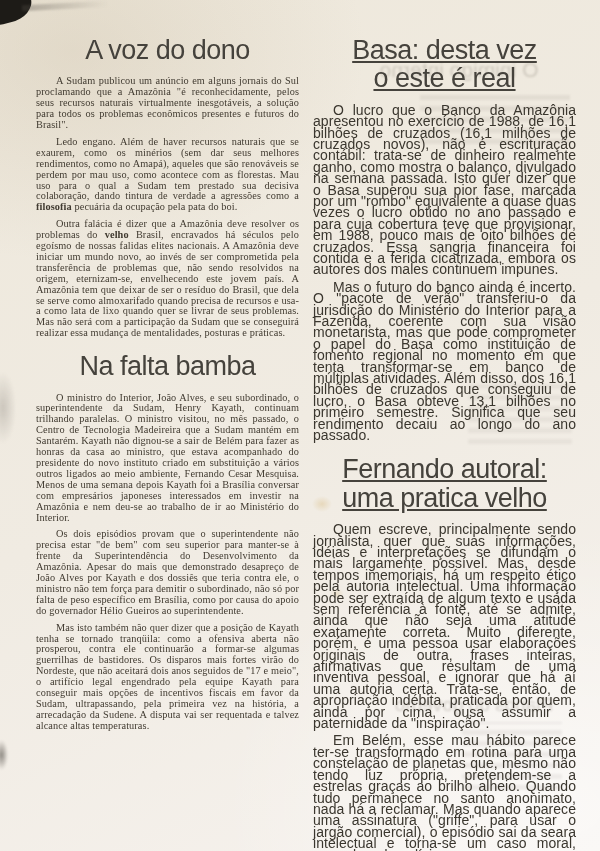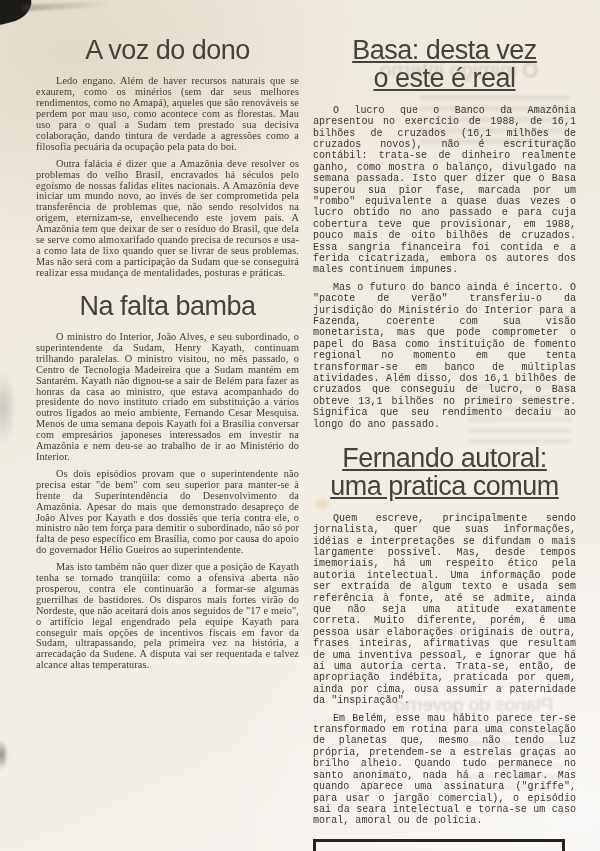--- a/index.html
+++ b/index.html
@@ -38,24 +38,24 @@
   .columns { position:absolute; top:28px; left:36px; width:540px; display:flex; gap:14px; }
   .col { width:263px; }
   .article-title {
     font-family:"Liberation Sans", sans-serif; font-weight:400;
     font-size:27px; line-height:1.05; letter-spacing:-0.5px;
     color:#45423c; text-align:center; margin:8px 0 12px;
   }
   .title-line { display:block;text-decoration:underline; }
   .body-serif { font-family:"Liberation Serif", serif; font-size:10.3px; line-height:10.9px;
     color:#403a30; text-align:justify; letter-spacing:0.1px; }
-  .body-sans  { font-family:Liberation Mono, monospace; font-size:10px; line-height:11.4px;
+  .body-sans  { font-family:Liberation Sans, sans-serif; font-size:14px; line-height:11.4px;
     color:#3a362e; text-align:justify; letter-spacing:0.05px; }
   .para { margin:0 0 6px; text-indent:20px; }
-  .para b { font-weight:400; }
+  .para b { font-weight:700; }
   
   .masthead-box { margin-top:12px; width:236px; border:3px solid #26221c;
     padding:8px 5px 11px; text-align:center; }
   .masthead-logo { font-family:"Liberation Serif", serif; font-size:41px; line-height:1.1;
     color:#2c2822; margin:2px 0 7px; letter-spacing:-0.5px; }
   .masthead-line { font-family:"Liberation Sans", sans-serif; font-weight:700;
     font-size:11px; line-height:13.5px; color:#3b372f; }
 </style>
 </head>
 <body>
@@ -74,20 +74,21 @@
   <div class="ghost-lines gl-1"></div>
   <div class="ghost-lines gl-2"></div>
   <div class="ghost-lines gl-3"></div>
 
   <div class="columns">
 
     <div class="col">
       <section>
         <h1 class="article-title">A voz do dono</h1>
         <div class="body-serif">
+            <p class="para">A Sudam publicou um anúncio em alguns jornais do Sul proclamando que a Amazônia "é reconhecidamente, pelos seus recursos naturais virtualmente inesgotáveis, a solução para todos os problemas econômicos presentes e futuros do Brasil".</p>
             <p class="para">Ledo engano. Além de haver recursos naturais que se exaurem, como os minérios (sem dar seus melhores rendimentos, como no Amapá), aqueles que são renováveis se perdem por mau uso, como acontece com as florestas. Mau uso para o qual a Sudam tem prestado sua decisiva colaboração, dando tintura de verdade a agressões como a <b>filosofia</b> pecuária da ocupação pela pata do boi.</p>
             <p class="para">Outra falácia é dizer que a Amazônia deve resolver os problemas do <b>velho</b> Brasil, encravados há séculos pelo egoísmo de nossas falidas elites nacionais. A Amazônia deve iniciar um mundo novo, ao invés de ser comprometida pela transferência de problemas que, não sendo resolvidos na origem, eternizam-se, envelhecendo este jovem país. A Amazônia tem que deixar de ser o resíduo do Brasil, que dela se serve como almoxarifado quando precisa de recursos e usa-a como lata de lixo quando quer se livrar de seus problemas. Mas não será com a participação da Sudam que se conseguirá realizar essa mudança de mentalidades, posturas e práticas.</p>
           </div>
       </section>
 
       <section>
         <h1 class="article-title" style="margin-top:13px">Na falta bamba</h1>
         <div class="body-serif">
             <p class="para">O ministro do Interior, João Alves, e seu subordinado, o superintendente da Sudam, Henry Kayath, continuam trilhando paralelas. O ministro visitou, no mês passado, o Centro de Tecnologia Madeireira que a Sudam mantém em Santarém. Kayath não dignou-se a sair de Belém para fazer as honras da casa ao ministro, que estava acompanhado do presidente do novo instituto criado em substituição a vários outros ligados ao meio ambiente, Fernando Cesar Mesquisa. Menos de uma semana depois Kayath foi a Brasília conversar com empresários japoneses interessados em investir na Amazônia e nem deu-se ao trabalho de ir ao Ministério do Interior.</p>
             <p class="para">Os dois episódios provam que o superintendente não precisa estar "de bem" com seu superior para manter-se à frente da Superintendência do Desenvolvimento da Amazônia. Apesar do mais que demonstrado desapreço de João Alves por Kayath e dos dossiês que teria contra ele, o ministro não tem força para demitir o subordinado, não só por falta de peso específico em Brasília, como por causa do apoio do governador Hélio Gueiros ao superintendente.</p>
@@ -104,21 +105,21 @@
         </h1>
         <div class="body-sans">
             <p class="para">O lucro que o Banco da Amazônia apresentou no exercício de 1988, de 16,1 bilhões de cruzados (16,1 milhões de cruzados novos), não é escrituração contábil: trata-se de dinheiro realmente ganho, como mostra o balanço, divulgado na semana passada. Isto quer dizer que o Basa superou sua pior fase, marcada por um "rombo" equivalente a quase duas vezes o lucro obtido no ano passado e para cuja cobertura teve que provisionar, em 1988, pouco mais de oito bilhões de cruzados. Essa sangria financeira foi contida e a ferida cicatrizada, embora os autores dos males continuem impunes.</p>
             <p class="para">Mas o futuro do banco ainda é incerto. O "pacote de verão" transferiu-o da jurisdição do Ministério do Interior para a Fazenda, coerente com sua visão monetarista, mas que pode comprometer o papel do Basa como instituição de fomento regional no momento em que tenta transformar-se em banco de múltiplas atividades. Além disso, dos 16,1 bilhões de cruzados que conseguiu de lucro, o Basa obteve 13,1 bilhões no primeiro semestre. Significa que seu rendimento decaiu ao longo do ano passado.</p>
           </div>
       </section>
 
       <section>
         <h1 class="article-title" style="margin-top:14px">
           <span class="title-line">Fernando autoral:</span>
-          <span class="title-line">uma pratica comum</span>
+          <span class="title-line">uma pratica velho</span>
         </h1>
         <div class="body-sans">
             <p class="para">Quem escreve, principalmente sendo jornalista, quer que suas informações, idéias e interpretações se difundam o mais largamente possível. Mas, desde tempos imemoriais, há um respeito ético pela autoria intelectual. Uma informação pode ser extraída de algum texto e usada sem referência à fonte, até se admite, ainda que não seja uma atitude exatamente correta. Muito diferente, porém, é uma pessoa usar elaborações originais de outra, frases inteiras, afirmativas que resultam de uma inventiva pessoal, e ignorar que há aí uma autoria certa. Trata-se, então, de apropriação indébita, praticada por quem, ainda por cima, ousa assumir a paternidade da "inspiração".</p>
             <p class="para">Em Belém, esse mau hábito parece ter-se transformado em rotina para uma constelação de planetas que, mesmo não tendo luz própria, pretendem-se a estrelas graças ao brilho alheio. Quando tudo permanece no santo anonimato, nada há a reclamar. Mas quando aparece uma assinatura ("griffe", para usar o jargão comercial), o episódio sai da seara intelectual e torna-se um caso moral, amoral ou de polícia.</p>
           </div>
       </section>
 
       <div class="masthead-box">
         <div class="masthead-logo">Jornal Pessoal</div>
         <div>

